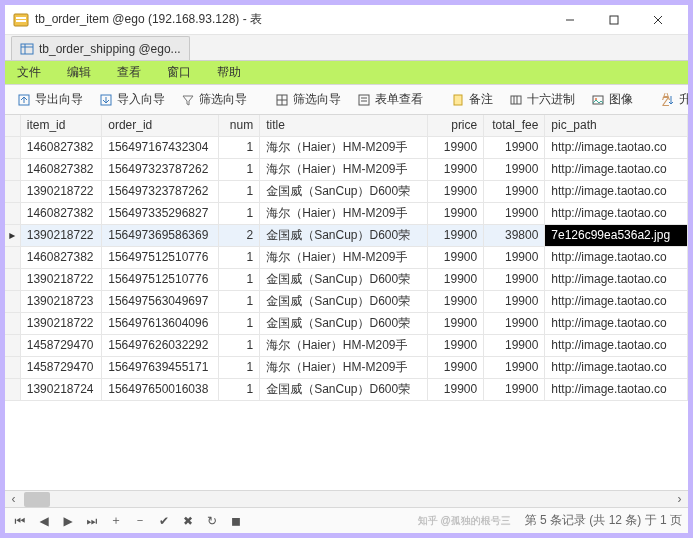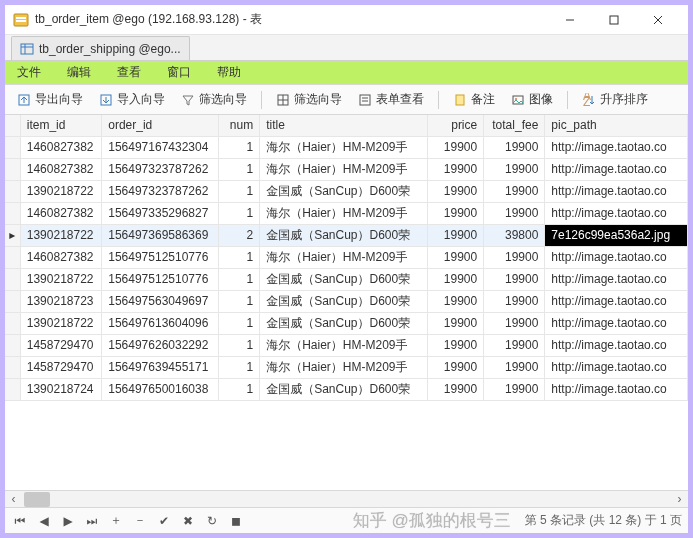--- a/index.html
+++ b/index.html
@@ -31,21 +31,21 @@
 tbody tr.rowsel { background:#eaf2fb; }
 td.cellsel { background:#000000; color:#fff;margin-top:21px; }
 .col-num, .col-price, .col-fee { text-align:right; }
 .hscroll { height:17px; border-top:1px solid #d8d8d8; background:#f3f3f3; display:flex; align-items:center; }
 .hscroll .thumb { height:15px; width:26px; background:#c8c8c8; margin-left:2px; border-radius:2px; }
 .hscroll .sp { flex:1; }
 .hscroll .arr { width:17px; text-align:center; color:#666; }
 .navbar { height:26px; border-top:1px solid #d8d8d8; display:flex; align-items:center; padding:0 6px; gap:6px; background:#fafafa; }
 .navbar .nbtn { width:18px; height:18px; display:flex; align-items:center; justify-content:center; color:#555; }
 .navbar .spacer { flex:1; }
-.watermark { color:#b8b8b8; font-size:17px; text-shadow:0 0 1px rgba(0,0,0,0.15); }
+.watermark { color:#b8b8b8; font-size:10px; text-shadow:0 0 1px rgba(0,0,0,0.15); }
 .status { color:#666; margin-left:8px; }
 </style>
 </head>
 <body>
 
 <div class="window">
   <div class="titlebar">
     <svg class="icon" viewBox="0 0 16 16">
         <rect x="1" y="2" width="14" height="12" rx="1" fill="#f0c24b" stroke="#b88a1f"></rect>
         <rect x="3" y="5" width="10" height="2" fill="#fff"></rect>
@@ -132,20 +132,28 @@
     <div class="sep"></div>
     <div class="tbtn">
         <svg viewBox="0 0 14 14">
           <rect x="3" y="2" width="8" height="10" fill="#ffe89a" stroke="#c9a227"></rect>
         </svg>
         <span>备注</span>
       </div>
     <div class="tbtn">
         <svg viewBox="0 0 14 14">
           <rect x="2" y="3" width="10" height="8" fill="none" stroke="#555"></rect>
+          <line x1="5" y1="3" x2="5" y2="11" stroke="#555"></line>
+          <line x1="8" y1="3" x2="8" y2="11" stroke="#555"></line>
+        </svg>
+        <span>十六进制</span>
+      </div>
+    <div class="tbtn">
+        <svg viewBox="0 0 14 14">
+          <rect x="2" y="3" width="10" height="8" fill="none" stroke="#555"></rect>
           <circle cx="5" cy="6" r="1" fill="#e07040"></circle>
           <path d="M2 10l3-3 3 3 2-2 2 2" fill="none" stroke="#4a9"></path>
         </svg>
         <span>图像</span>
       </div>
     <div class="sep"></div>
     <div class="tbtn">
         <svg viewBox="0 0 14 14">
           <text x="1" y="7" font-size="6" fill="#c96">A</text>
           <text x="1" y="13" font-size="6" fill="#c96">Z</text>

